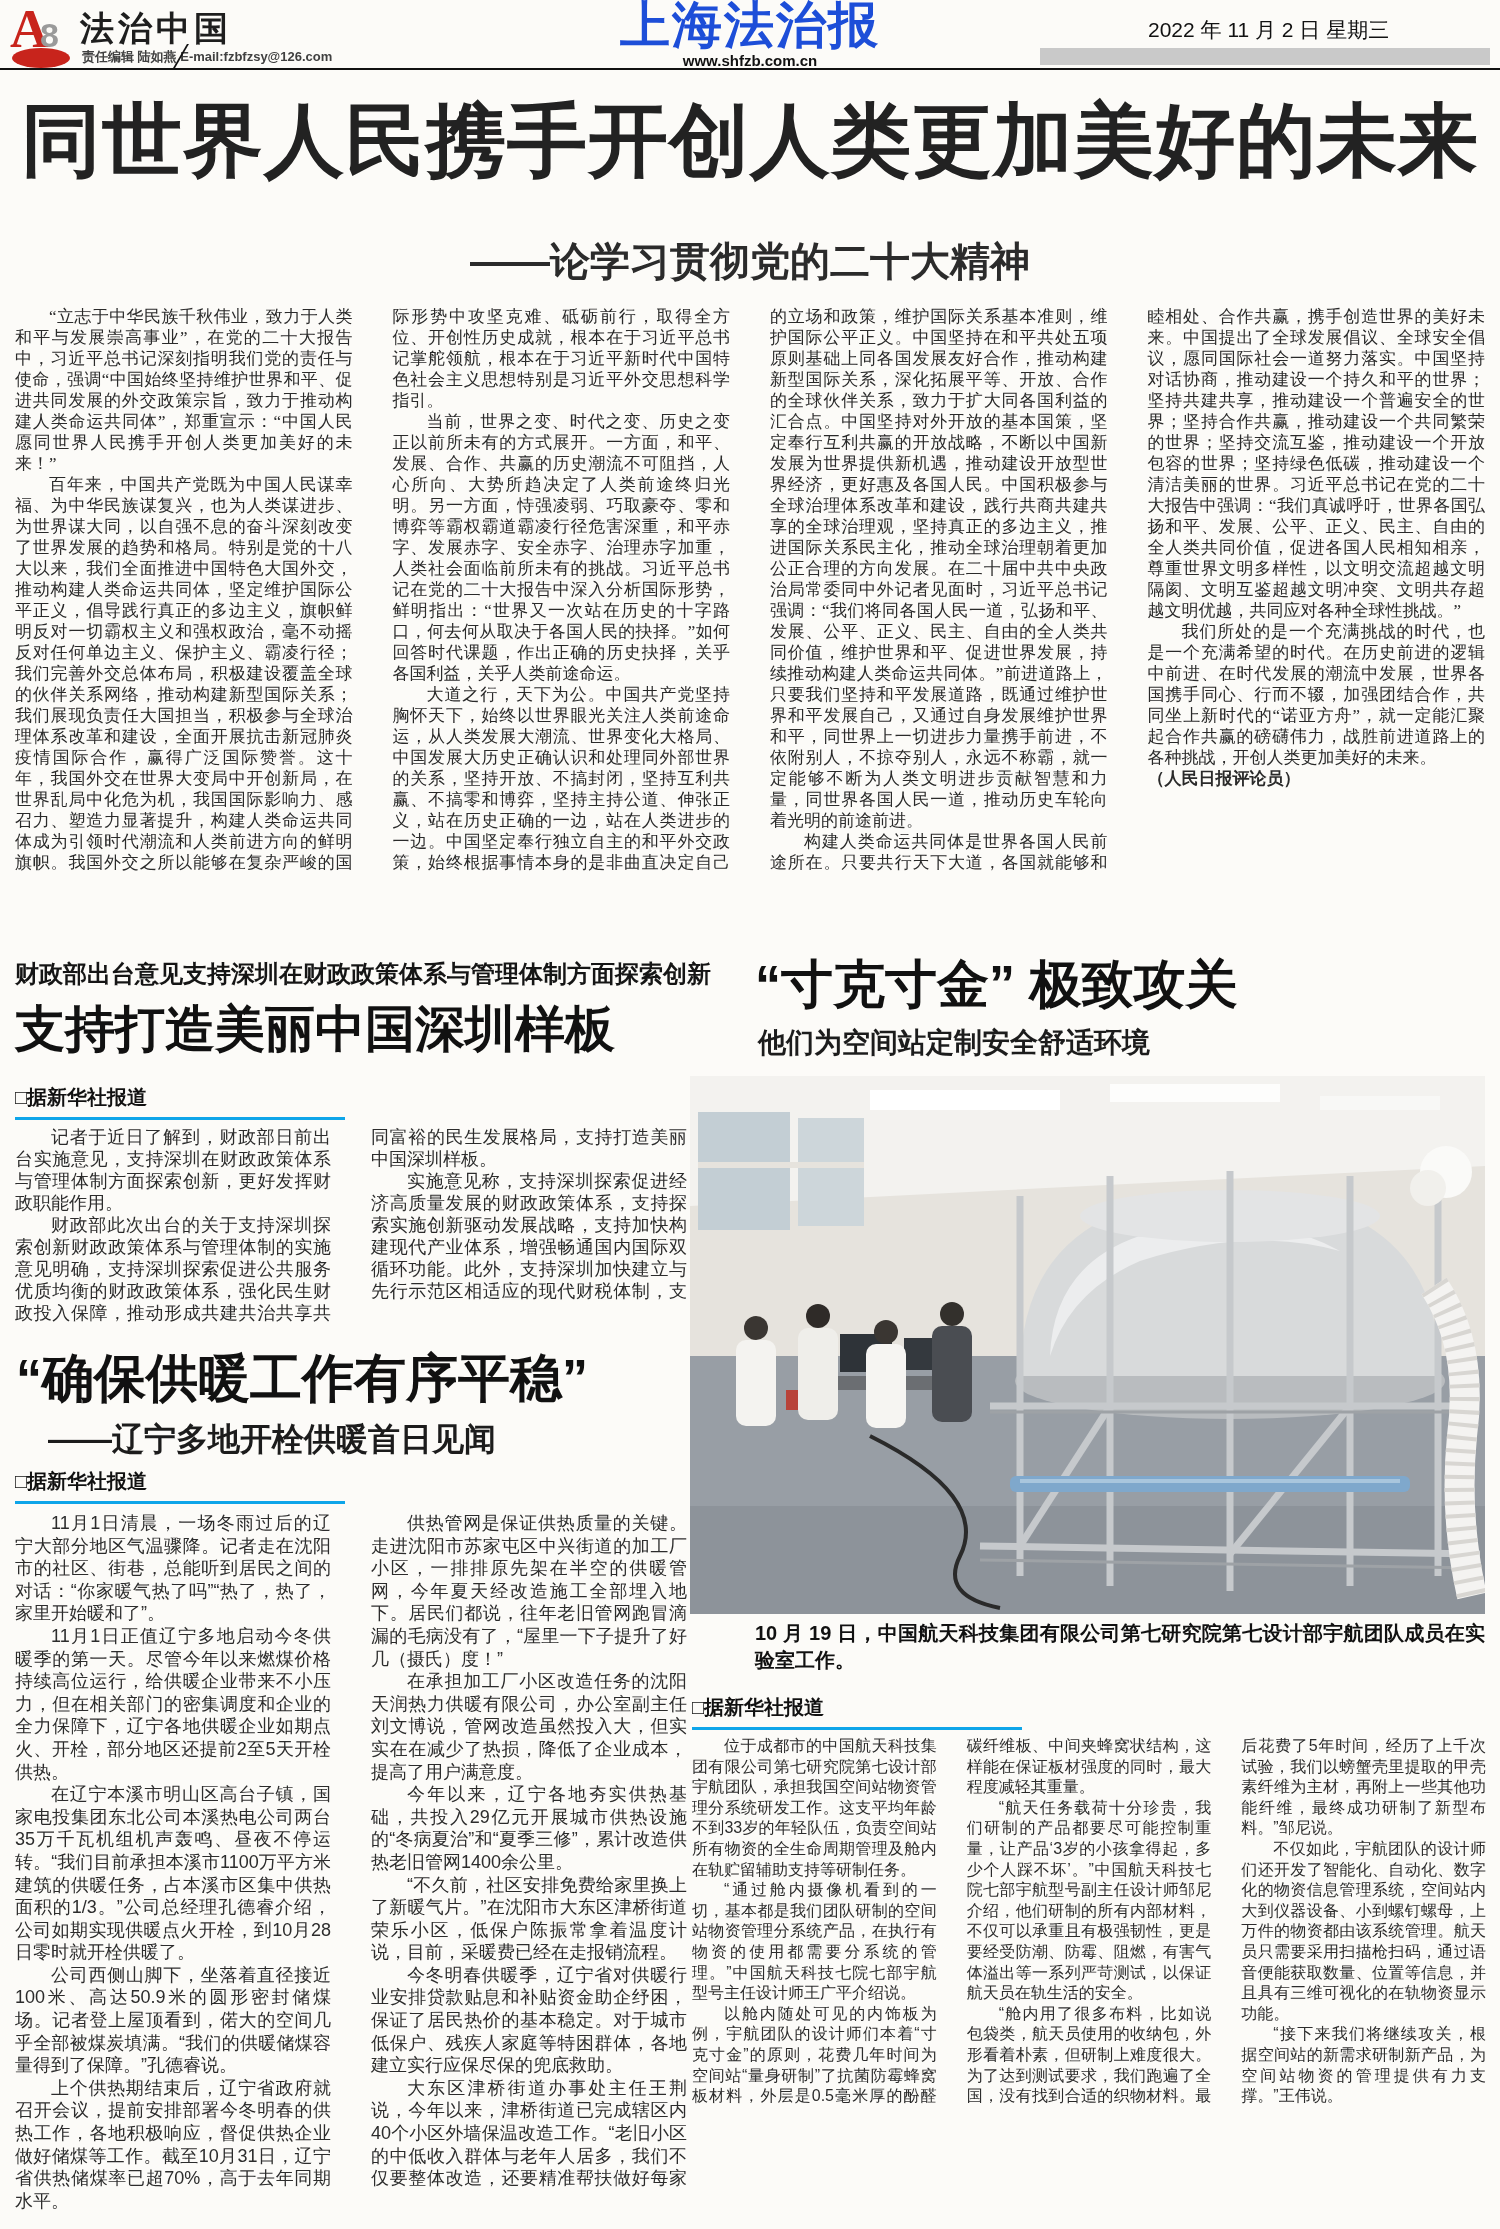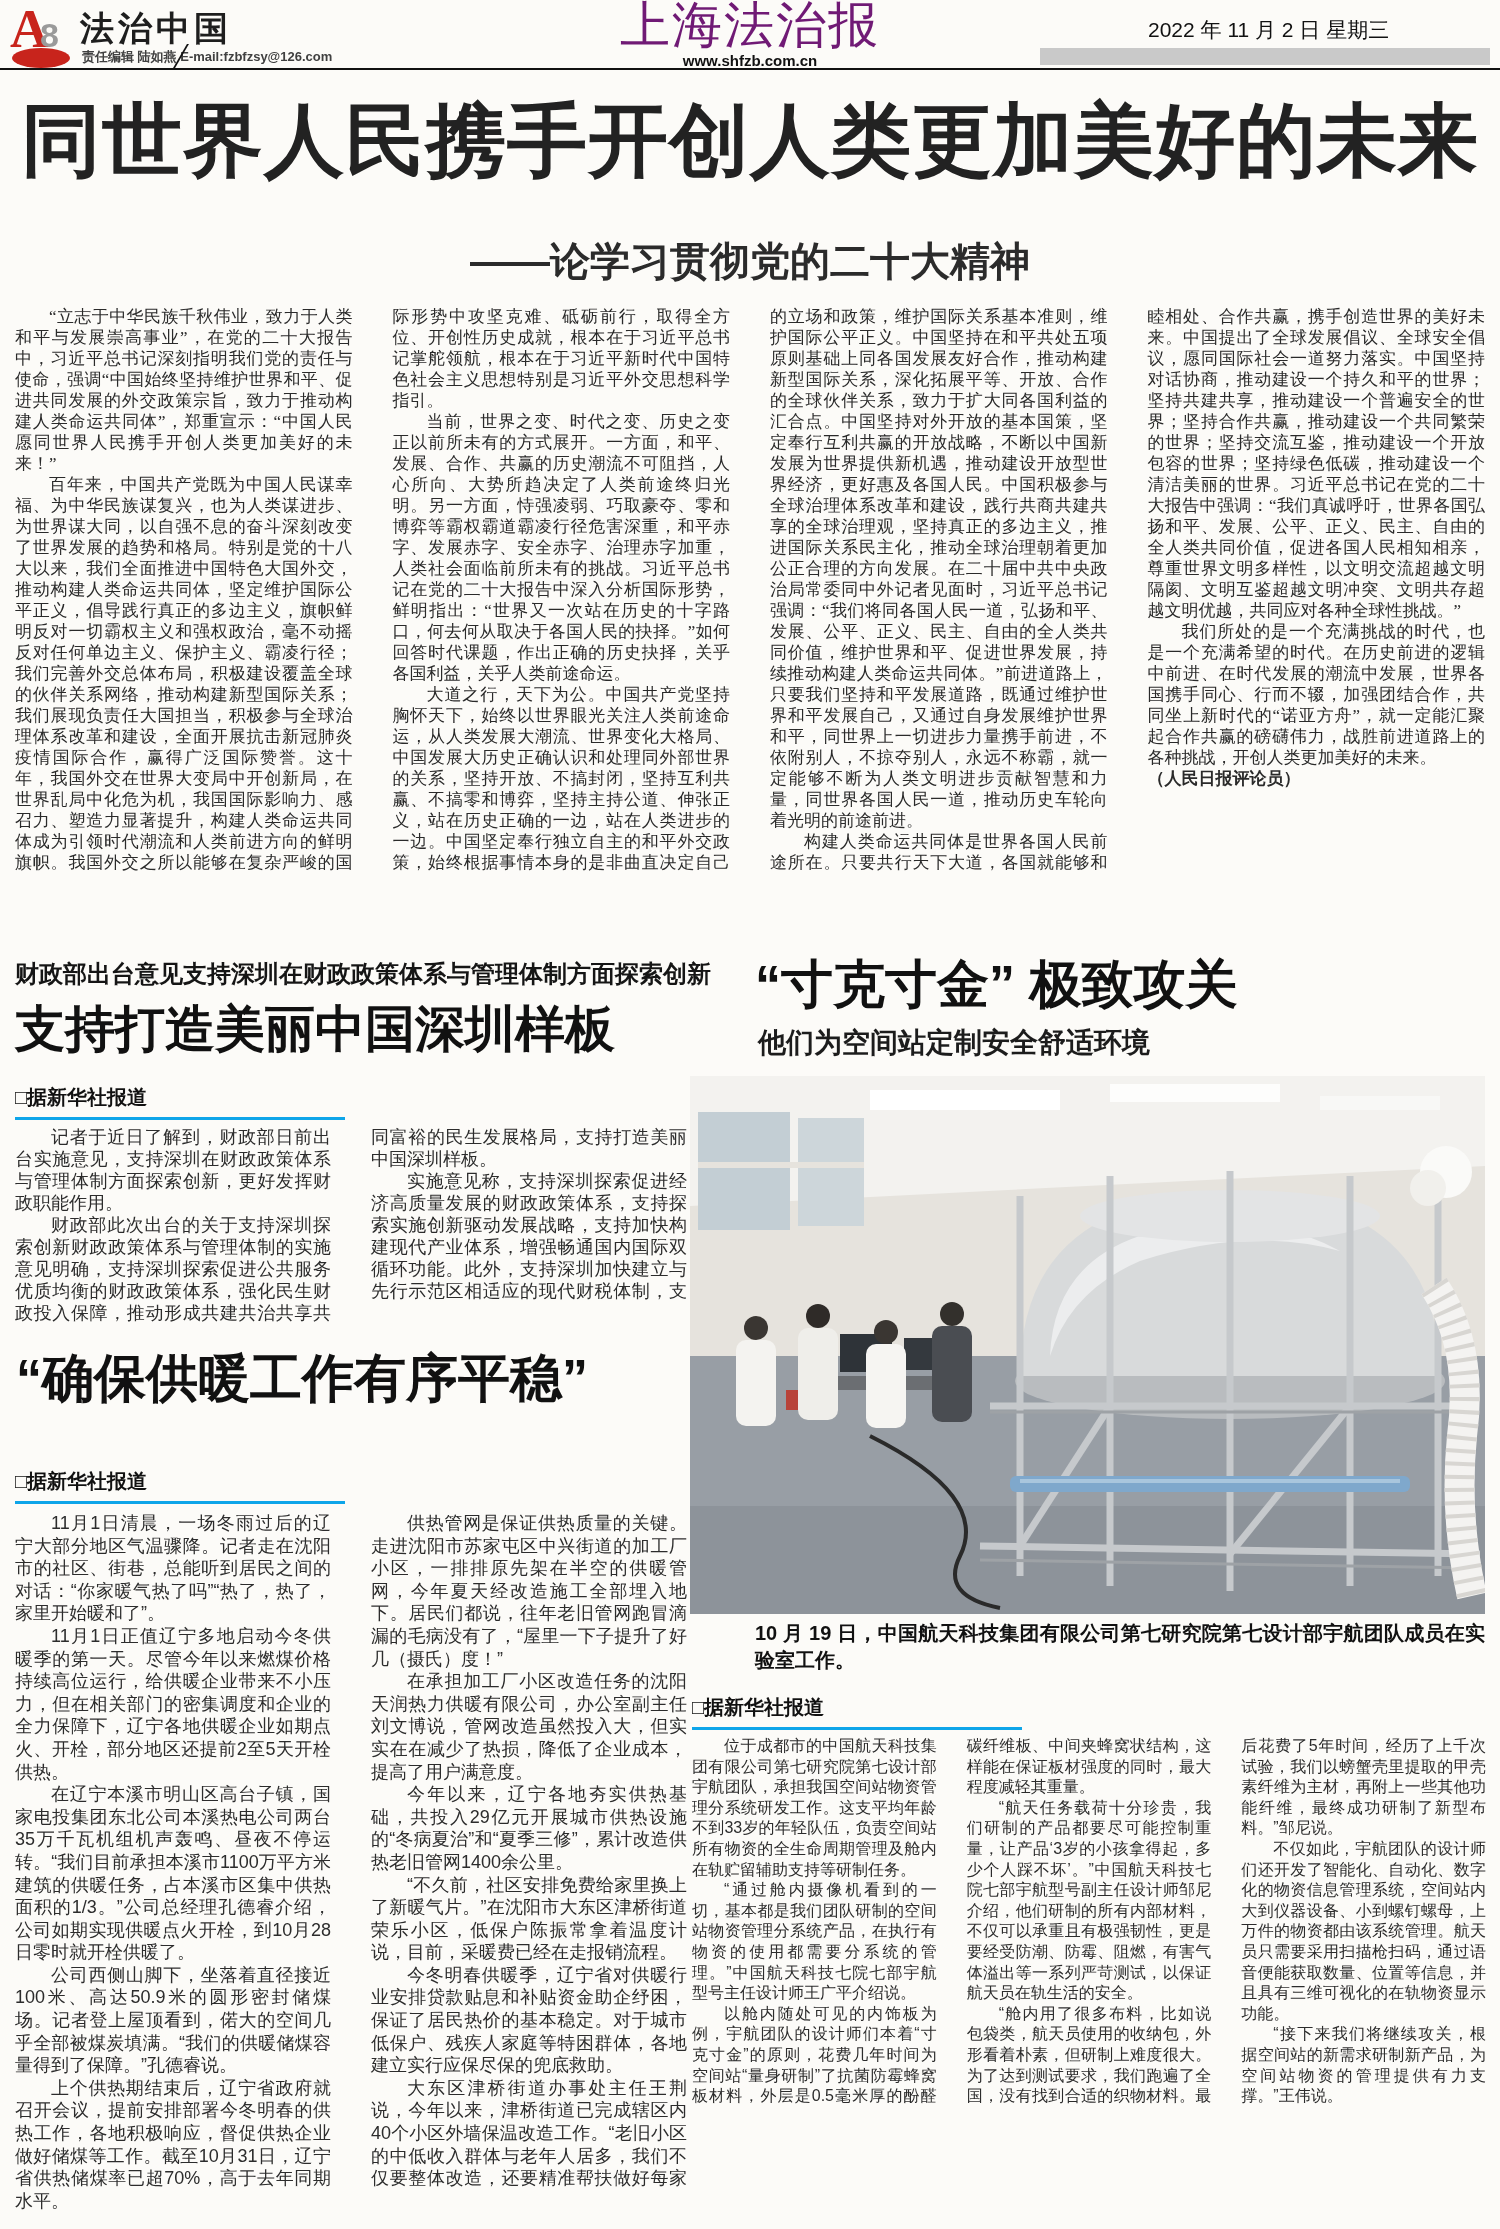--- a/index.html
+++ b/index.html
@@ -8,21 +8,21 @@
         font-family:"Liberation Sans",sans-serif;color:#1e1e1e;overflow:hidden;}
   .abs{position:absolute;}
   
   .logo-box{left:10px;top:4px;width:62px;height:58px;}
   .logo-a{position:absolute;left:0;top:-6px;font-size:54px;font-weight:900;color:#c8241c;font-family:"Liberation Serif",serif;}
   .logo-8{position:absolute;left:30px;top:12px;font-size:34px;font-weight:900;color:#9a9a9a;}
   .logo-ellipse{position:absolute;left:2px;top:44px;width:58px;height:20px;background:#c8241c;border-radius:50%;}
   .section-title{left:80px;top:6px;font-size:34px;font-weight:900;letter-spacing:4px;}
   .editor-line{left:82px;top:48px;font-size:13px;font-weight:700;color:#404040;}
   .masthead-wrap{left:580px;top:0;width:340px;text-align:center;}
-  .masthead{font-size:50px;font-weight:400;color:#701a75;font-family:"Liberation Serif",serif;letter-spacing:2px;line-height:1.0;}
+  .masthead{font-size:50px;font-weight:700;color:#1d4ed8;font-family:"Liberation Serif",serif;letter-spacing:2px;line-height:1.0;}
   .website{font-size:15px;font-weight:700;color:#111;margin-top:2px;}
   .date-line{left:1148px;top:16px;font-size:21px;color:#111;}
   .date-bar{left:1040px;top:48px;width:450px;height:17px;background:#c9c9c9;}
   .header-rule{left:0;top:68px;width:1500px;height:2px;background:#111;}
   .header-slant{left:180px;top:44px;width:30px;height:24px;border-left:2px solid #111;transform:skewX(-30deg);}
   
   .ed-headline{left:15px;top:88px;width:1470px;text-align:center;font-size:80px;font-weight:900;
                letter-spacing:1px;color:#222;white-space:nowrap;}
   .ed-subtitle{left:15px;top:234px;width:1470px;text-align:center;font-size:40px;font-weight:700;color:#2b2b2b;}
   .ed-body{left:15px;top:306px;width:1470px;height:628px;overflow:hidden;
@@ -93,20 +93,21 @@
   <div class="abs kicker">财政部出台意见支持深圳在财政政策体系与管理体制方面探索创新</div>
   <div class="abs sz-headline">支持打造美丽中国深圳样板</div>
   <div class="abs byline sz-byline">□据新华社报道</div>
   <div class="abs news-body sz-body">
       <p>记者于近日了解到，财政部日前出台实施意见，支持深圳在财政政策体系与管理体制方面探索创新，更好发挥财政职能作用。</p>
       <p>财政部此次出台的关于支持深圳探索创新财政政策体系与管理体制的实施意见明确，支持深圳探索促进公共服务优质均衡的财政政策体系，强化民生财政投入保障，推动形成共建共治共享共同富裕的民生发展格局，支持打造美丽中国深圳样板。</p>
       <p>实施意见称，支持深圳探索促进经济高质量发展的财政政策体系，支持探索实施创新驱动发展战略，支持加快构建现代产业体系，增强畅通国内国际双循环功能。此外，支持深圳加快建立与先行示范区相适应的现代财税体制，支持深圳探索提升财政管理效能的有效路径。</p>
     </div>
 
   <div class="abs gn-headline">“确保供暖工作有序平稳”</div>
+  <div class="abs gn-subtitle">——辽宁多地开栓供暖首日见闻</div>
   <div class="abs byline gn-byline">□据新华社报道</div>
   <div class="abs news-body gn-body">
       <p>11月1日清晨，一场冬雨过后的辽宁大部分地区气温骤降。记者走在沈阳市的社区、街巷，总能听到居民之间的对话：“你家暖气热了吗”“热了，热了，家里开始暖和了”。</p>
       <p>11月1日正值辽宁多地启动今冬供暖季的第一天。尽管今年以来燃煤价格持续高位运行，给供暖企业带来不小压力，但在相关部门的密集调度和企业的全力保障下，辽宁各地供暖企业如期点火、开栓，部分地区还提前2至5天开栓供热。</p>
       <p>在辽宁本溪市明山区高台子镇，国家电投集团东北公司本溪热电公司两台35万千瓦机组机声轰鸣、昼夜不停运转。“我们目前承担本溪市1100万平方米建筑的供暖任务，占本溪市区集中供热面积的1/3。”公司总经理孔德睿介绍，公司如期实现供暖点火开栓，到10月28日零时就开栓供暖了。</p>
       <p>公司西侧山脚下，坐落着直径接近100米、高达50.9米的圆形密封储煤场。记者登上屋顶看到，偌大的空间几乎全部被煤炭填满。“我们的供暖储煤容量得到了保障。”孔德睿说。</p>
       <p>上个供热期结束后，辽宁省政府就召开会议，提前安排部署今冬明春的供热工作，各地积极响应，督促供热企业做好储煤等工作。截至10月31日，辽宁省供热储煤率已超70%，高于去年同期水平。</p>
       <p>供热管网是保证供热质量的关键。走进沈阳市苏家屯区中兴街道的加工厂小区，一排排原先架在半空的供暖管网，今年夏天经改造施工全部埋入地下。居民们都说，往年老旧管网跑冒滴漏的毛病没有了，“屋里一下子提升了好几（摄氏）度！”</p>
       <p>在承担加工厂小区改造任务的沈阳天润热力供暖有限公司，办公室副主任刘文博说，管网改造虽然投入大，但实实在在减少了热损，降低了企业成本，提高了用户满意度。</p>
       <p>今年以来，辽宁各地夯实供热基础，共投入29亿元开展城市供热设施的“冬病夏治”和“夏季三修”，累计改造供热老旧管网1400余公里。</p>

